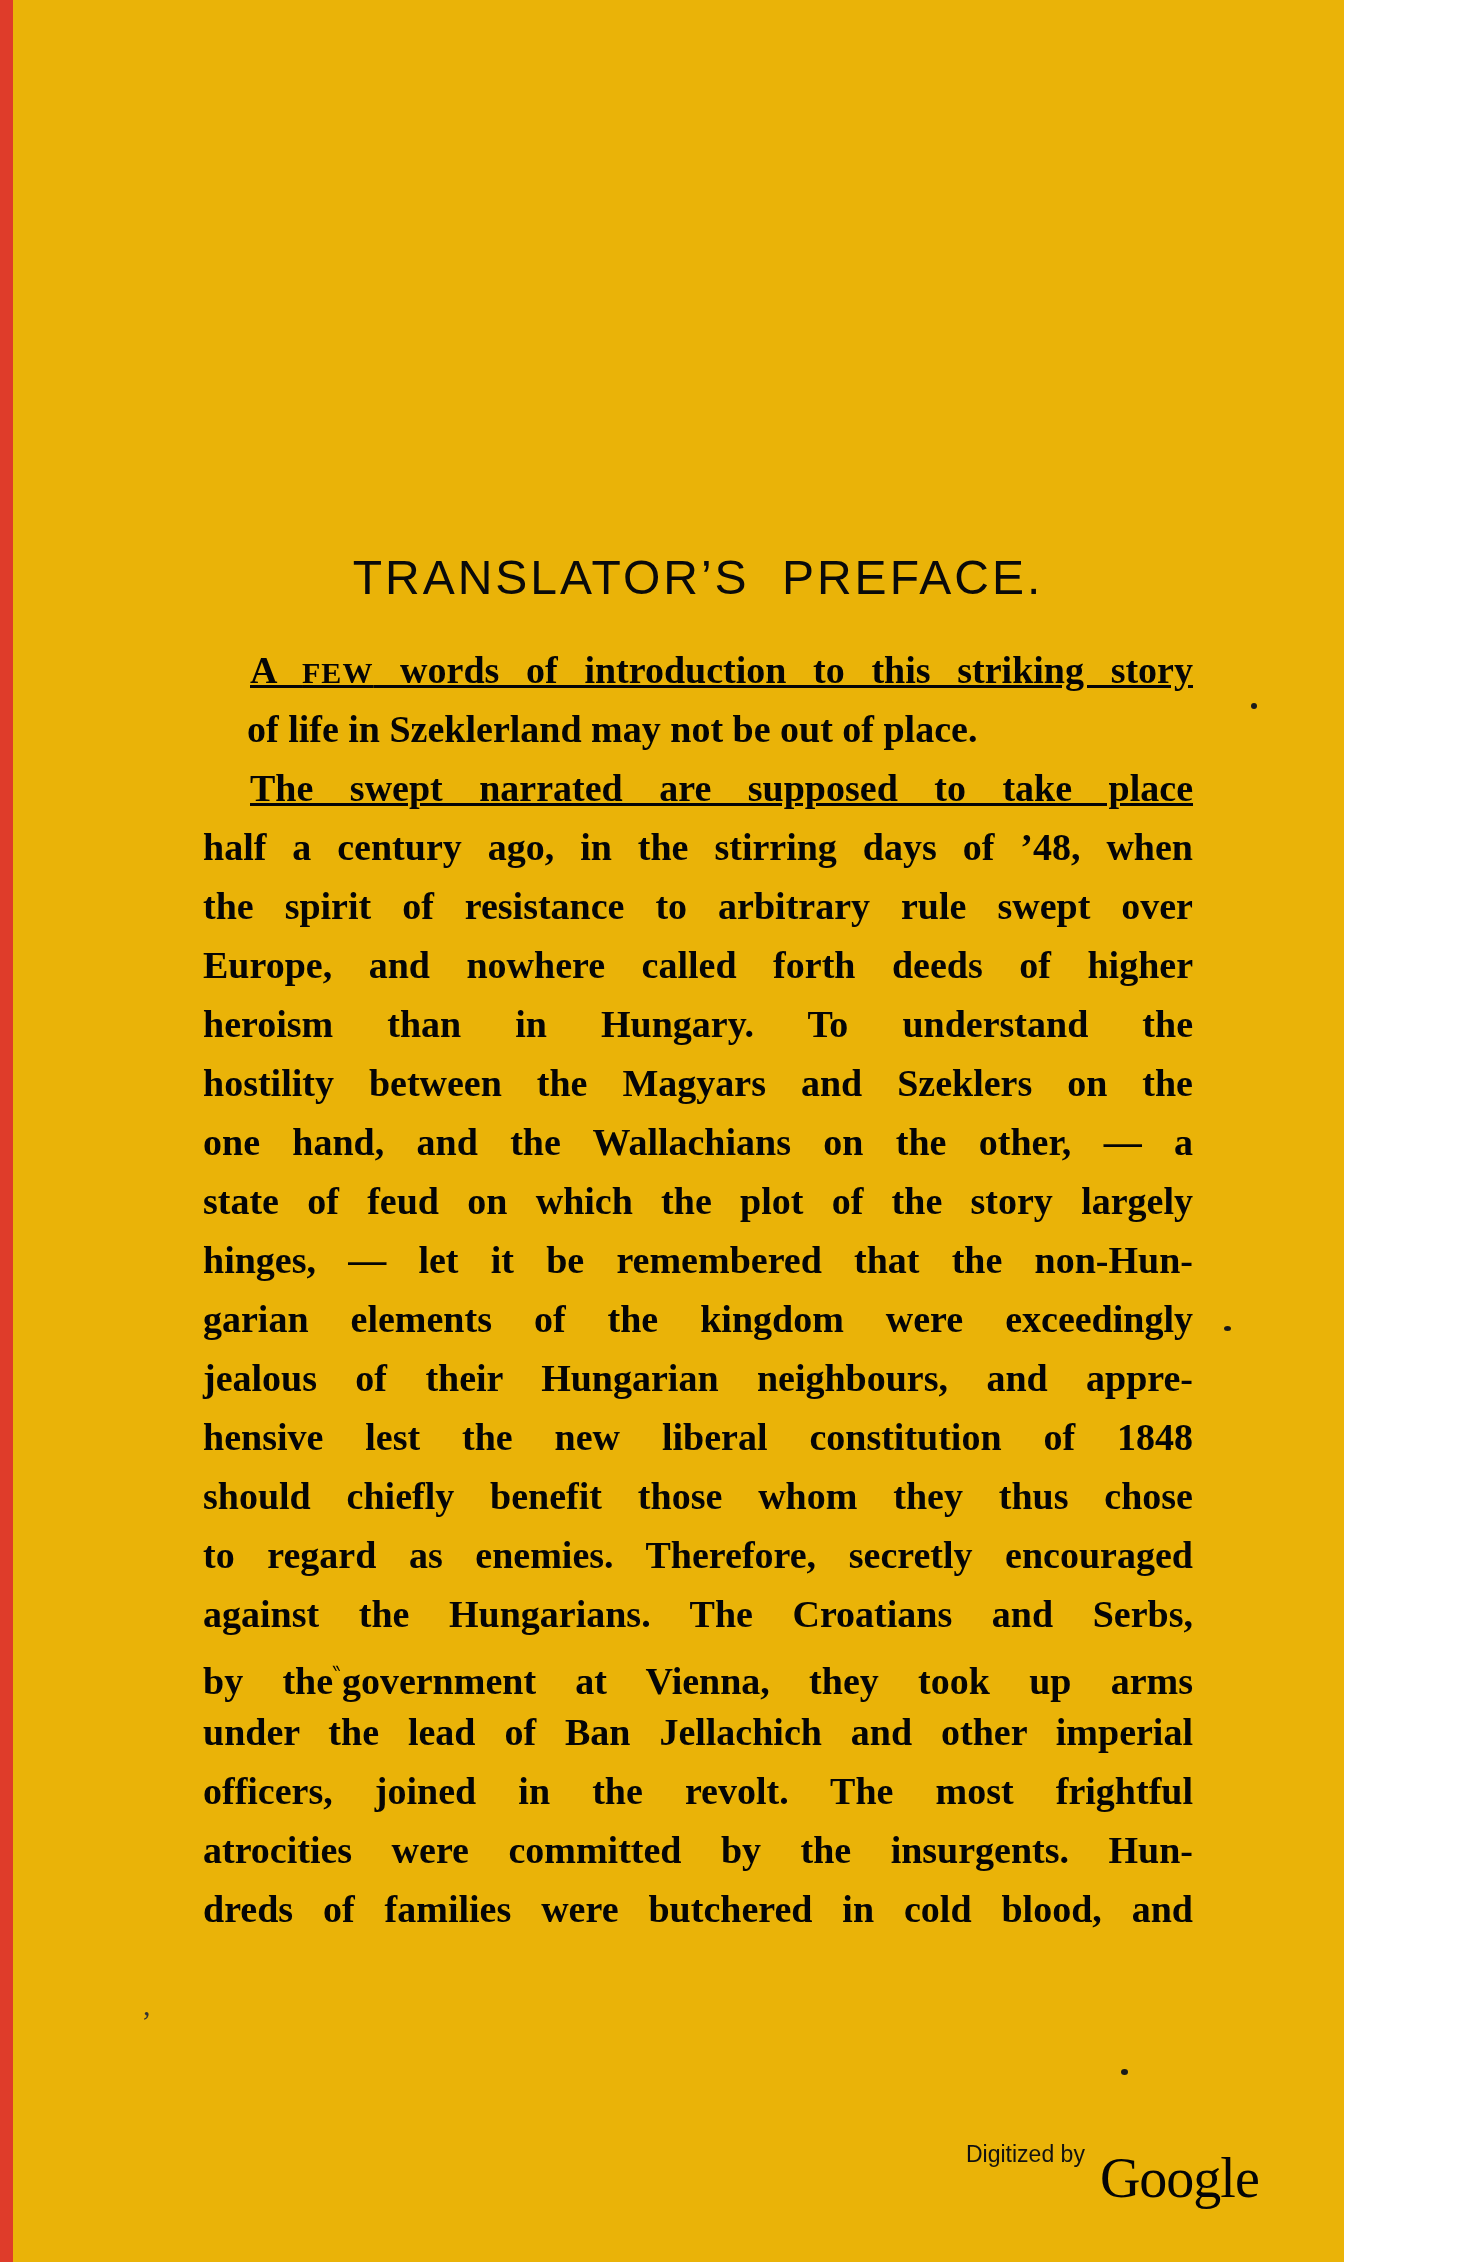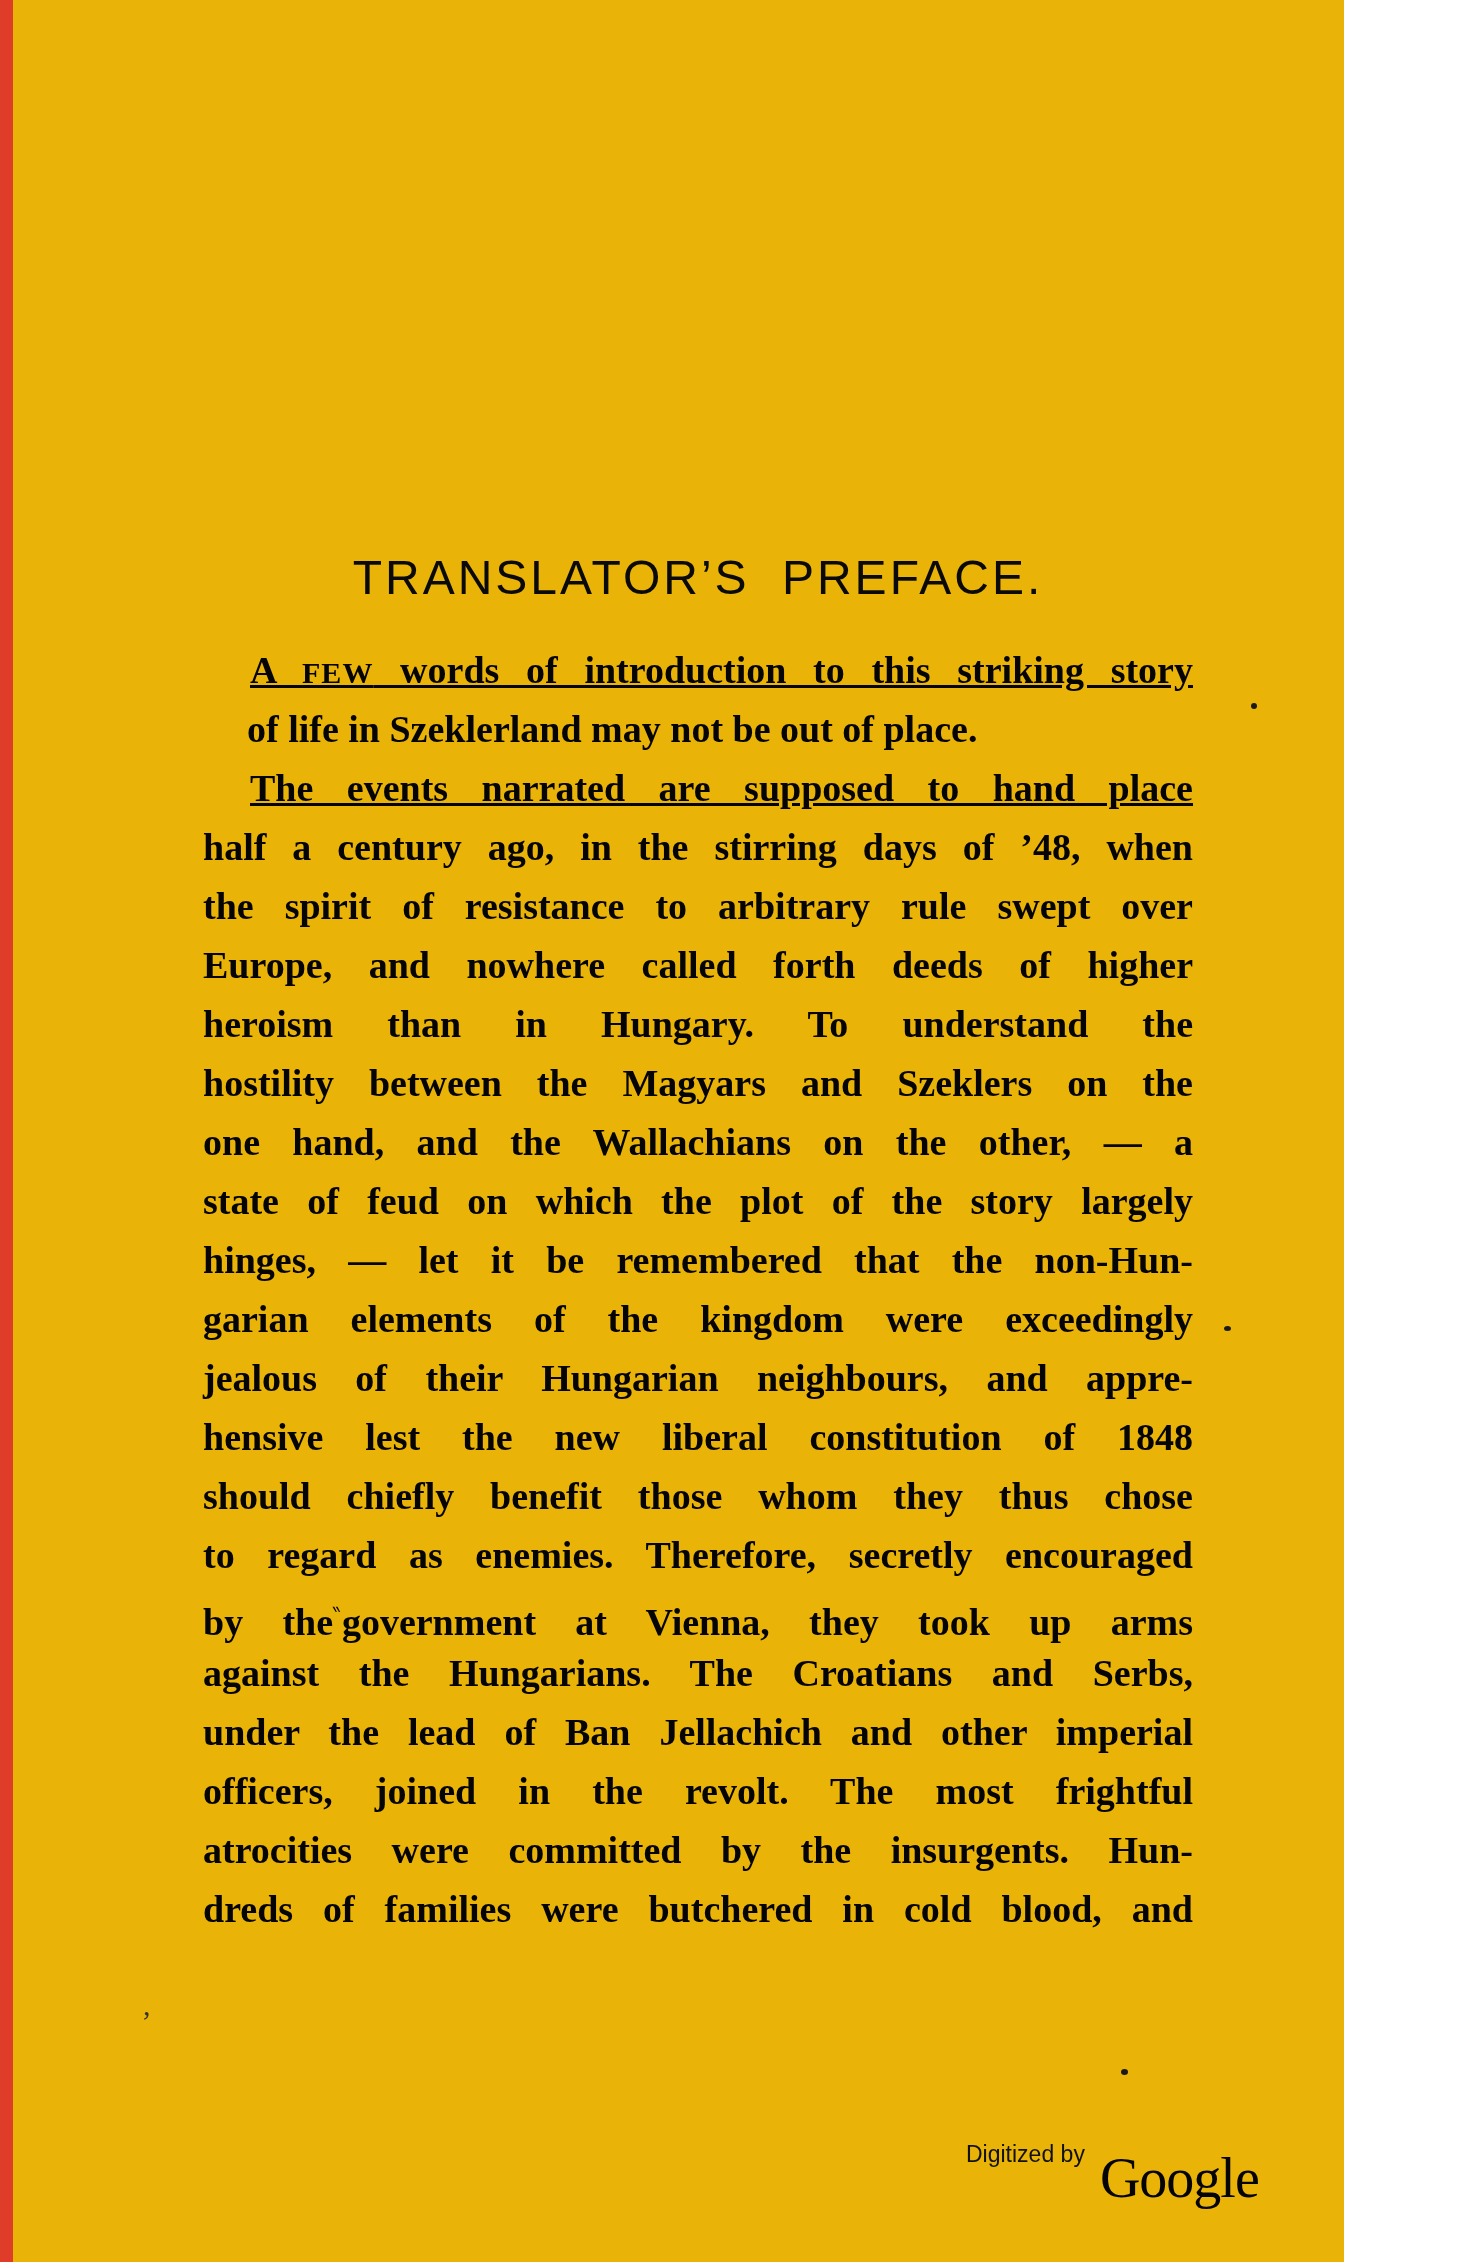--- a/index.html
+++ b/index.html
@@ -92,36 +92,36 @@
 </style>
 </head>
 <body>
 
 <div class="page">
   <div class="scan-stripe" style="background: rgb(223, 60, 42);"></div>
   <div class="title">TRANSLATOR’S PREFACE.</div>
   <div class="body-block">
       <div class="line indent"><span>A </span><span class="small-caps">FEW</span><span> words of introduction to this striking story</span></div>
       <div class="line no-stretch"><span>of life in Szeklerland may not be out of place.</span></div>
-      <div class="line indent"><span>The events narrated are supposed to hand place</span></div>
+      <div class="line indent"><span>The swept narrated are supposed to take place</span></div>
       <div class="line"><span>half a century ago, in the stirring days of ’48, when</span></div>
       <div class="line"><span>the spirit of resistance to arbitrary rule swept over</span></div>
       <div class="line"><span>Europe, and nowhere called forth deeds of higher</span></div>
       <div class="line"><span>heroism than in Hungary. To understand the</span></div>
       <div class="line"><span>hostility between the Magyars and Szeklers on the</span></div>
       <div class="line"><span>one hand, and the Wallachians on the other, — a</span></div>
       <div class="line"><span>state of feud on which the plot of the story largely</span></div>
       <div class="line"><span>hinges, — let it be remembered that the non-Hun-</span></div>
       <div class="line"><span>garian elements of the kingdom were exceedingly</span></div>
       <div class="line"><span>jealous of their Hungarian neighbours, and appre-</span></div>
       <div class="line"><span>hensive lest the new liberal constitution of 1848</span></div>
       <div class="line"><span>should chiefly benefit those whom they thus chose</span></div>
       <div class="line"><span>to regard as enemies. Therefore, secretly encouraged</span></div>
+      <div class="line"><span>against the Hungarians. The Croatians and Serbs,</span></div>
       <div class="line"><span>by the</span><span class="sup-mark">‶</span><span>government at Vienna, they took up arms</span></div>
-      <div class="line"><span>against the Hungarians. The Croatians and Serbs,</span></div>
       <div class="line"><span>under the lead of Ban Jellachich and other imperial</span></div>
       <div class="line"><span>officers, joined in the revolt. The most frightful</span></div>
       <div class="line"><span>atrocities were committed by the insurgents. Hun-</span></div>
       <div class="line"><span>dreds of families were butchered in cold blood, and</span></div>
     </div>
   <div class="watermark">
     <span class="wm-prefix">Digitized by</span>
     <span class="wm-brand">Google</span>
   </div>
 <div class="speck" style="left: 1251px; top: 703px; width: 6px; height: 6px;"></div>

